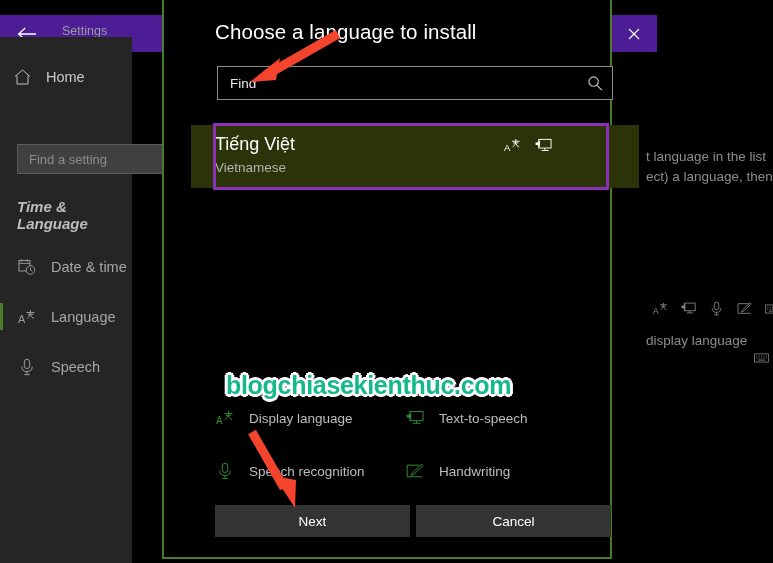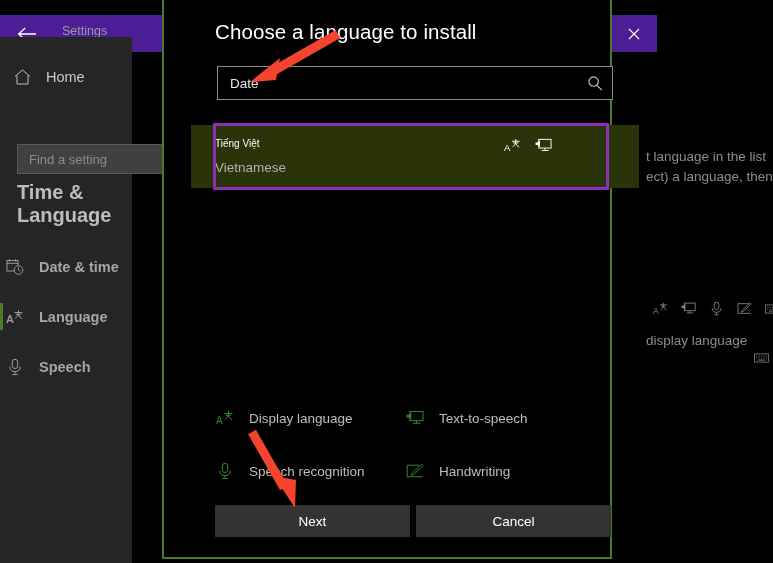--- a/index.html
+++ b/index.html
@@ -52,28 +52,27 @@
   .home-icon { width: 24px; color: #c8c8c8; font-size: 15px; display:flex; align-items:center;}
   .home-label { font-size: 14.5px; color: #c9c9c9; margin-left: 8px; }
 
   .find-setting {
     position: absolute; left: 17px; top: 107px; width: 160px; height: 30px;
     background: #404040; border: 1px solid #5a5a5a;
     font-size: 13px; color: #8c8c8c;
     display: flex; align-items: center; padding-left: 11px;
   }
   .section-title {
-    position: absolute; left: 17px; top: 144px;
-    font-size: 20px; font-weight: bold; color: #bdbdbd;
+    position: absolute; left: 17px; top: 161px;
+    font-size: 15px; font-weight: bold; color: #bdbdbd; font-style: italic;
   }
   .nav-list { position: absolute; left: 0; top: 205px; width: 163px; }
   .nav-item {
-    height: 50px; display: flex; align-items: center; padding-left: 4px;
+    height: 50px; display: flex; align-items: center; padding-left: 16px;
     position: relative;
-    font-weight: bold;
   }
   .nav-item .nav-icon {
     width: 22px; height: 22px; display: flex; align-items: center; justify-content: center;
     color: #9a9a9a;
   }
   .nav-item .nav-label { font-size: 14.5px; color: #a6a6a6; margin-left: 13px; }
   .nav-item.active::before {
     content: ""; position: absolute; left: 0; top: 11px; width: 3px; height: 27px;
     background: #4a7a2a;
   }
@@ -125,21 +124,21 @@
   .lang-row {
     position: relative; width: 448px; height: 63px;
     background: #2b3308;
     display: flex; align-items: center;
   }
   .lang-row-hl {
     position: absolute; left: 22px; top: 123px; width: 396px; height: 67px;
     border: 3px solid #8b2fb5; pointer-events: none;
   }
   .lang-names { position: absolute; left: 24px; top: 9px; }
-  .lang-native { font-size: 10px; color: #ffffff; line-height: 20px; }
+  .lang-native { font-size: 18px; color: #ffffff; line-height: 20px; }
   .lang-english { font-size: 13.5px; color: #b3b3b3; line-height: 21px; margin-top: 3px; }
   .lang-icons {
     position: absolute; left: 312px; top: 11px; display: flex; gap: 13px; align-items: center;
     color: #ffffff;
   }
   .lang-icons span { width: 18px; height: 18px; display: flex; align-items: center; justify-content: center; }
 
   
   .caps {
     position: absolute; left: 24px; top: 408px; width: 400px;
@@ -319,21 +318,21 @@
     </div>
 
   </div>
 
   <div class="dialog">
     <div class="dialog-inner">
 
       <div class="dlg-title">Choose a language to install</div>
 
       <div class="dlg-search">
-        <span class="dlg-search-value">Date</span>
+        <span class="dlg-search-value">Find</span>
         <span class="dlg-search-icon">
           <svg width="16" height="16" viewBox="0 0 16 16">
             <circle cx="6.6" cy="6.6" r="4.7" stroke="#c9c9c9" stroke-width="1.1" fill="none"></circle>
             <path d="M9.9 10.3 L15 15.2" stroke="#c9c9c9" stroke-width="1.1"></path>
           </svg>
         </span>
       </div>
 
       <div class="lang-list">
         <div class="lang-row">
@@ -408,20 +407,21 @@
       </div>
 
       <div class="dlg-buttons">
         <button class="dlg-btn">Next</button>
         <button class="dlg-btn">Cancel</button>
       </div>
 
     </div>
   </div>
 
+  <div class="watermark">blogchiasekienthuc.com</div>
 
   <svg class="arrow-svg" style="left:232px; top:30px;" width="110" height="62" viewBox="0 0 110 62">
     <path d="M106 4 L36 44" stroke="#f4442e" stroke-width="9" stroke-linecap="butt"></path>
     <path d="M18 52 L48 28 L44 50 Z" fill="#f4442e"></path>
   </svg>
 
   <svg class="arrow-svg" style="left:240px; top:430px;" width="80" height="85" viewBox="0 0 80 85">
     <path d="M12 2 L44 58" stroke="#f4442e" stroke-width="9" stroke-linecap="butt"></path>
     <path d="M34 46 L55 78 L56 50 Z" fill="#f4442e"></path>
   </svg>

